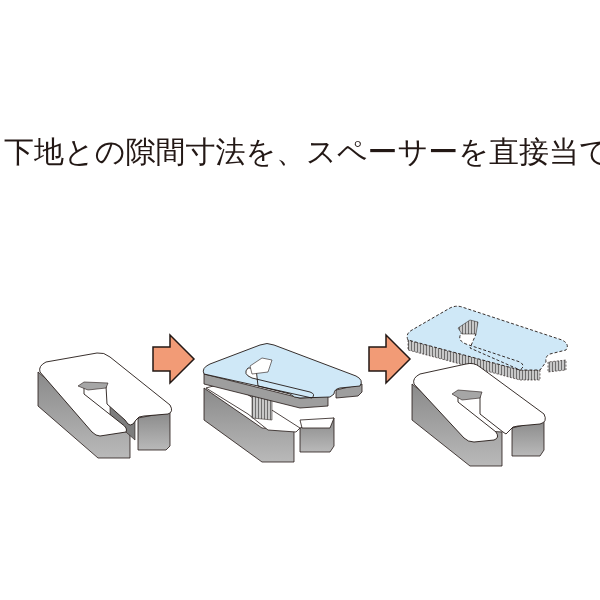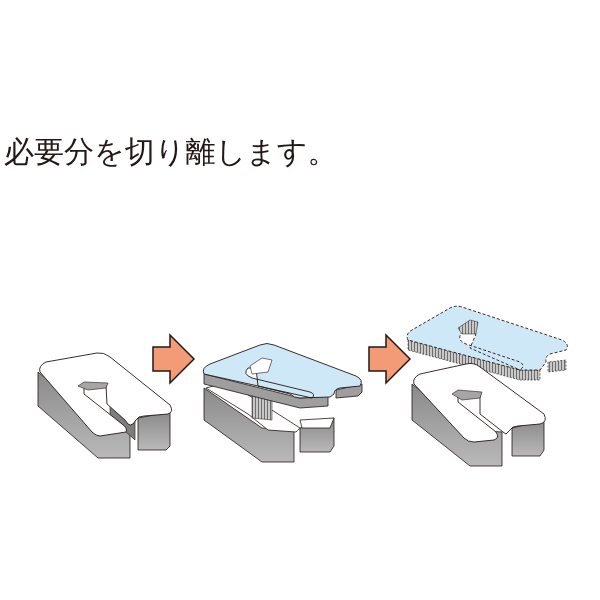--- a/index.html
+++ b/index.html
@@ -5,21 +5,21 @@
   html,body{margin:0;padding:0;background:#ffffff;}
   body{width:600px;height:600px;position:relative;overflow:hidden;font-family:"DejaVu Sans","Liberation Sans",sans-serif;}
   .caption{position:absolute;left:4px;top:132px;width:596px;font-size:30px;line-height:40px;color:#231815;letter-spacing:0px;white-space:nowrap;}
   .caption div{height:40px;}
   svg{position:absolute;left:0;top:0;}
 </style>
 </head>
 <body>
 
 <div class="caption">
-  <div>必要分を切り離します。</div>
+  <div>下地との隙間寸法を、スペーサーを直接当て</div>
 </div>
 
 <svg width="600" height="600" viewBox="0 0 600 600">
   <defs>
     <linearGradient id="side" x1="0" y1="0" x2="0" y2="1">
       <stop offset="0" stop-color="#8a8a8a"></stop>
       <stop offset="1" stop-color="#b9b9b9"></stop>
     </linearGradient>
     <pattern id="stripe" width="3" height="4" patternUnits="userSpaceOnUse">
       <rect width="3" height="4" fill="#c8c8c8"></rect>

